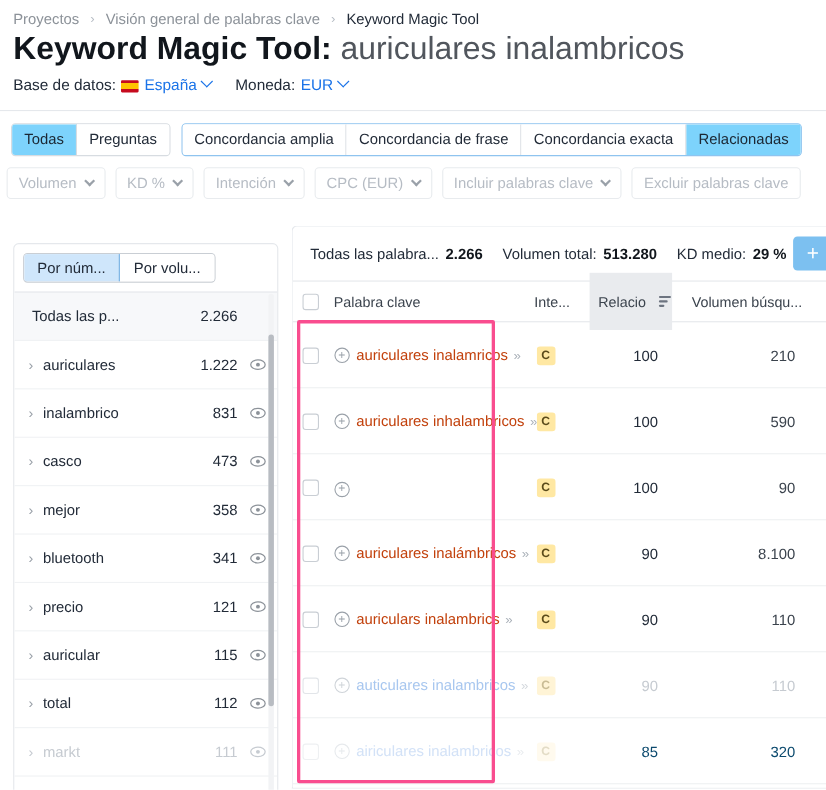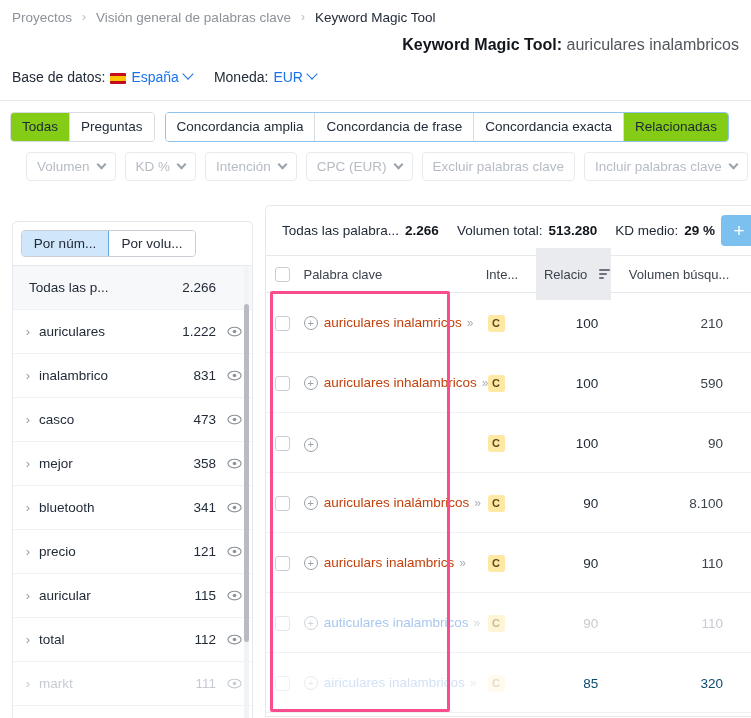--- a/index.html
+++ b/index.html
@@ -19,21 +19,21 @@
     padding: 8px 12px 0 12px;
     font-size: 13.5px; color:#8c9299; height:26px;
   }
   .breadcrumb .crumb { color:#8c9299; white-space:nowrap; }
   .breadcrumb .crumb.current { color:#222b38; }
   .breadcrumb .sep { color:#b6bcc4; font-size:12px; }
 
   
   .title-row {
     padding: 2px 12px 0 12px;
-    font-size: 16px; line-height: 34px; white-space: nowrap; text-align: right;
+    font-size: 29px; line-height: 34px; white-space: nowrap;
   }
   .title-strong { font-weight: 700; color:#11161c; }
   .title-kw { font-weight: 400; color:#51565d; }
 
   
   .meta-row {
     display:flex; align-items:center; gap:22px;
     padding: 4px 12px 0 12px;
     font-size:14px; color:#222b38; height:26px;
   }
@@ -54,25 +54,25 @@
   .hr { height:1px; background:#e5e8ec; margin-top:12px; }
 
   
   .tabs-row { display:flex; align-items:center; padding: 11px 10px 0 10px; gap:10px; }
   .tabgroup { display:flex; border:1px solid #d7dce1; border-radius:4px; overflow:hidden; background:#fff; }
   .tab {
     font-size:13.5px; color:#222b38; padding: 5px 11px; white-space:nowrap;
     border-right:1px solid #d7dce1; background:#fff; line-height:18px;
   }
   .tab:last-child { border-right:none; }
-  .tab.active { background:#84cc16; color:#1b2733; }
+  .tab.active { background:#7dd3fc; color:#1b2733; }
   .tabgroup.accent { border-color:#8fc4ef; }
 
   
-  .filters-row { display:flex; align-items:center; padding: 10px 10px 0 26px; gap:9px; }
+  .filters-row { display:flex; align-items:center; padding: 10px 10px 0 6px; gap:9px; }
   .filter-pill {
     display:flex; align-items:center; gap:8px;
     border:1px solid #e8ebee; border-radius:4px; background:#fff;
     padding: 5px 10px; font-size:13.5px; color:#b6bcc4; white-space:nowrap;
     height:29px;
   }
   .filter-pill .fcaret {
     width:7px; height:7px; border-right:2px solid #9aa1a9; border-bottom:2px solid #9aa1a9;
     transform: rotate(45deg); position:relative; top:-2px;
   }
@@ -265,25 +265,25 @@
     </div>
     <div class="filter-pill">
       <span>Intención</span>
       <span class="fcaret"></span>
     </div>
     <div class="filter-pill">
       <span>CPC (EUR)</span>
       <span class="fcaret"></span>
     </div>
     <div class="filter-pill">
-      <span>Excluir palabras clave</span>
-    </div>
-    <div class="filter-pill">
       <span>Incluir palabras clave</span>
       <span class="fcaret"></span>
+    </div>
+    <div class="filter-pill">
+      <span>Excluir palabras clave</span>
     </div>
   </div>
 
   <div class="body">
 
     <div class="sidebar">
       <div class="sb-toggle-wrap">
         <div class="sb-toggle">
           <div class="opt active">Por núm...</div>
           <div class="opt">Por volu...</div>

